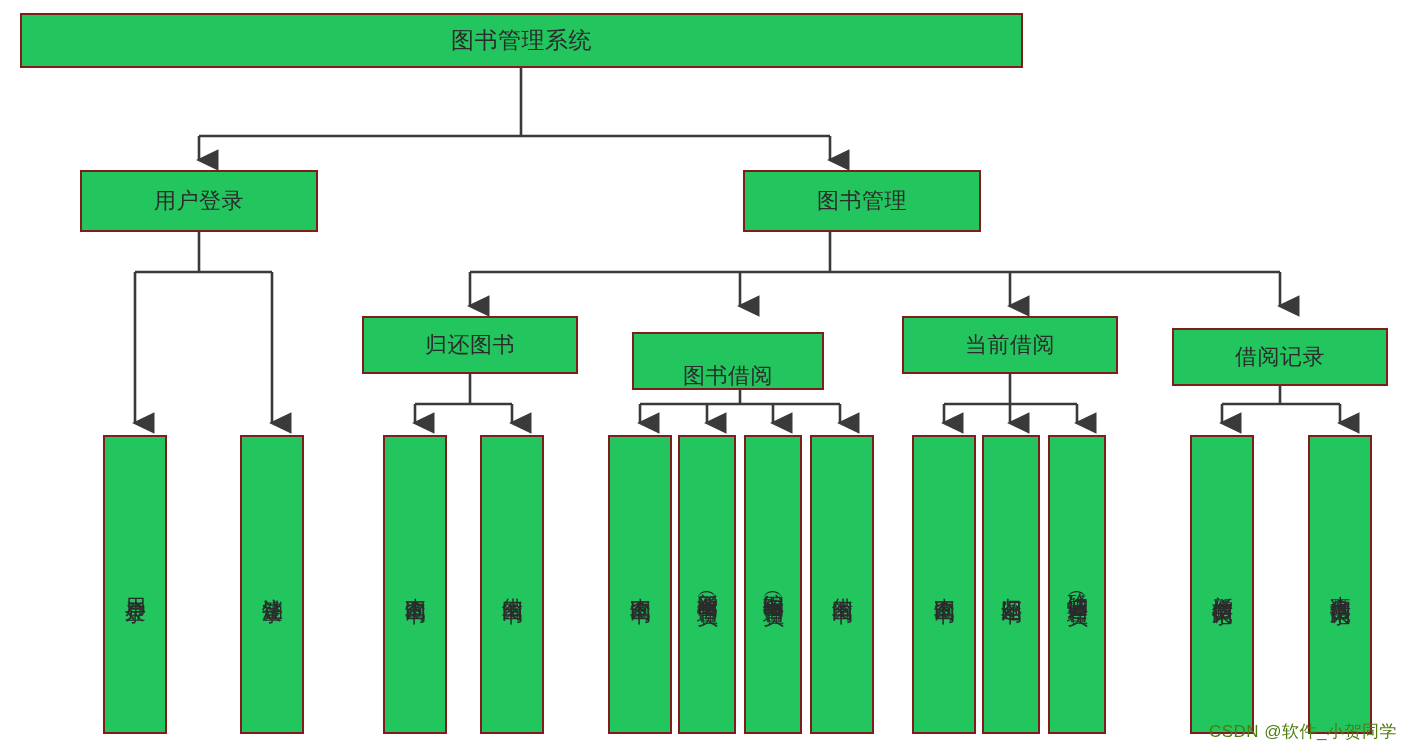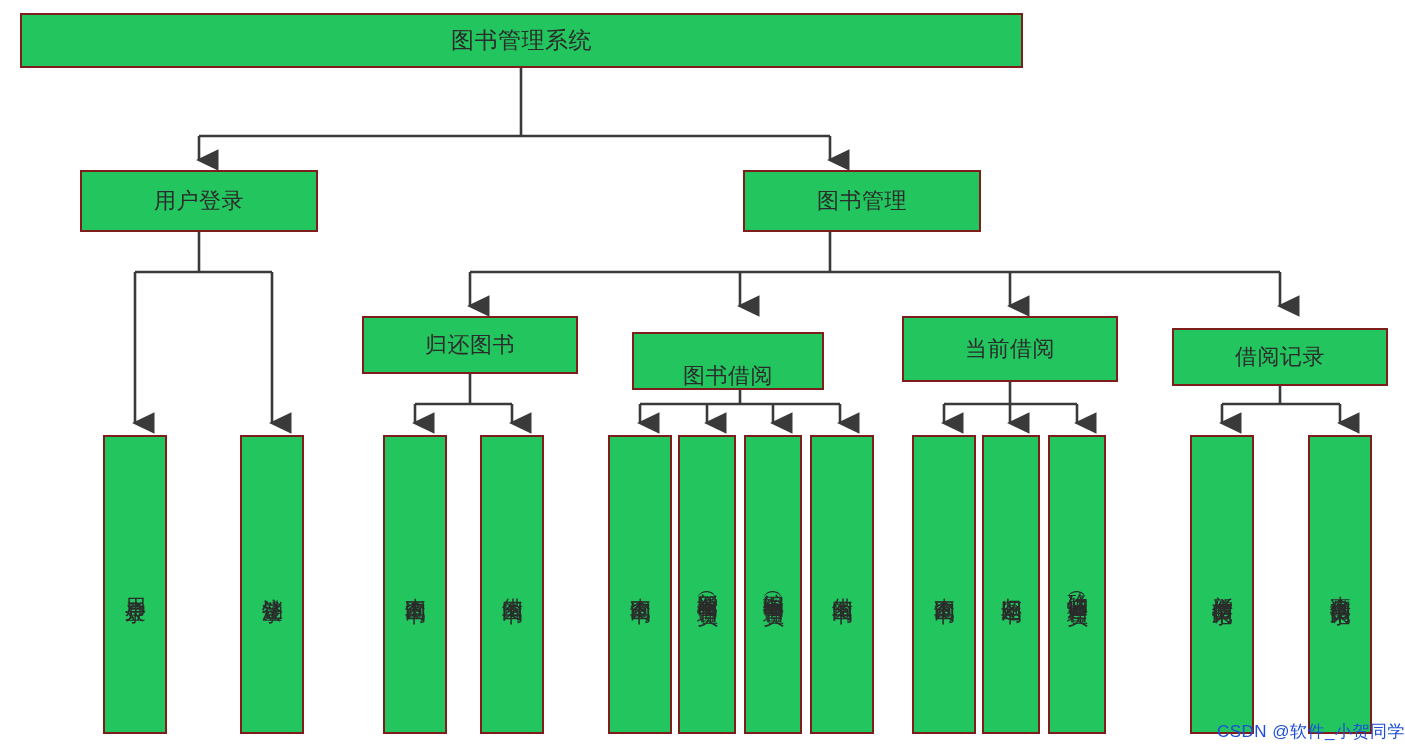--- a/index.html
+++ b/index.html
@@ -54,24 +54,24 @@
   .node.vert .lbl {
     writing-mode: vertical-rl;
     text-orientation: upright;
     font-size: 21px;
     line-height: 1.28;
     letter-spacing: 2px;
     max-height: 270px;
   }
   .watermark {
     position: absolute;
-    right: 0;
+    right: 8px;
     bottom: 4px;
     font-size: 17px;
-    color: #1d4ed8;
+    color: #4d7c0f;
     white-space: nowrap;
     letter-spacing: 0.5px;
     pointer-events: none;
   }
 </style>
 </head>
 <body>
 
 <div id="canvas">
 
@@ -138,21 +138,21 @@
   </div>
 
   <div class="node horiz" style="left:362px; top:316px; width:216px; height:58px;">
     <span class="lbl">归还图书</span>
   </div>
 
   <div class="node horiz" style="left:632px; top:332px; width:192px; height:58px;align-items:flex-end;">
     <span class="lbl">图书借阅</span>
   </div>
 
-  <div class="node horiz" style="left:902px; top:316px; width:216px; height:66px;">
+  <div class="node horiz" style="left:902px; top:316px; width:216px; height:58px;">
     <span class="lbl">当前借阅</span>
   </div>
 
   <div class="node horiz" style="left:1172px; top:328px; width:216px; height:58px;">
     <span class="lbl">借阅记录</span>
   </div>
 
   <div class="node vert" style="left:103px; top:435px; width:64px; height:299px;">
     <span class="lbl">用户登录</span>
   </div>

